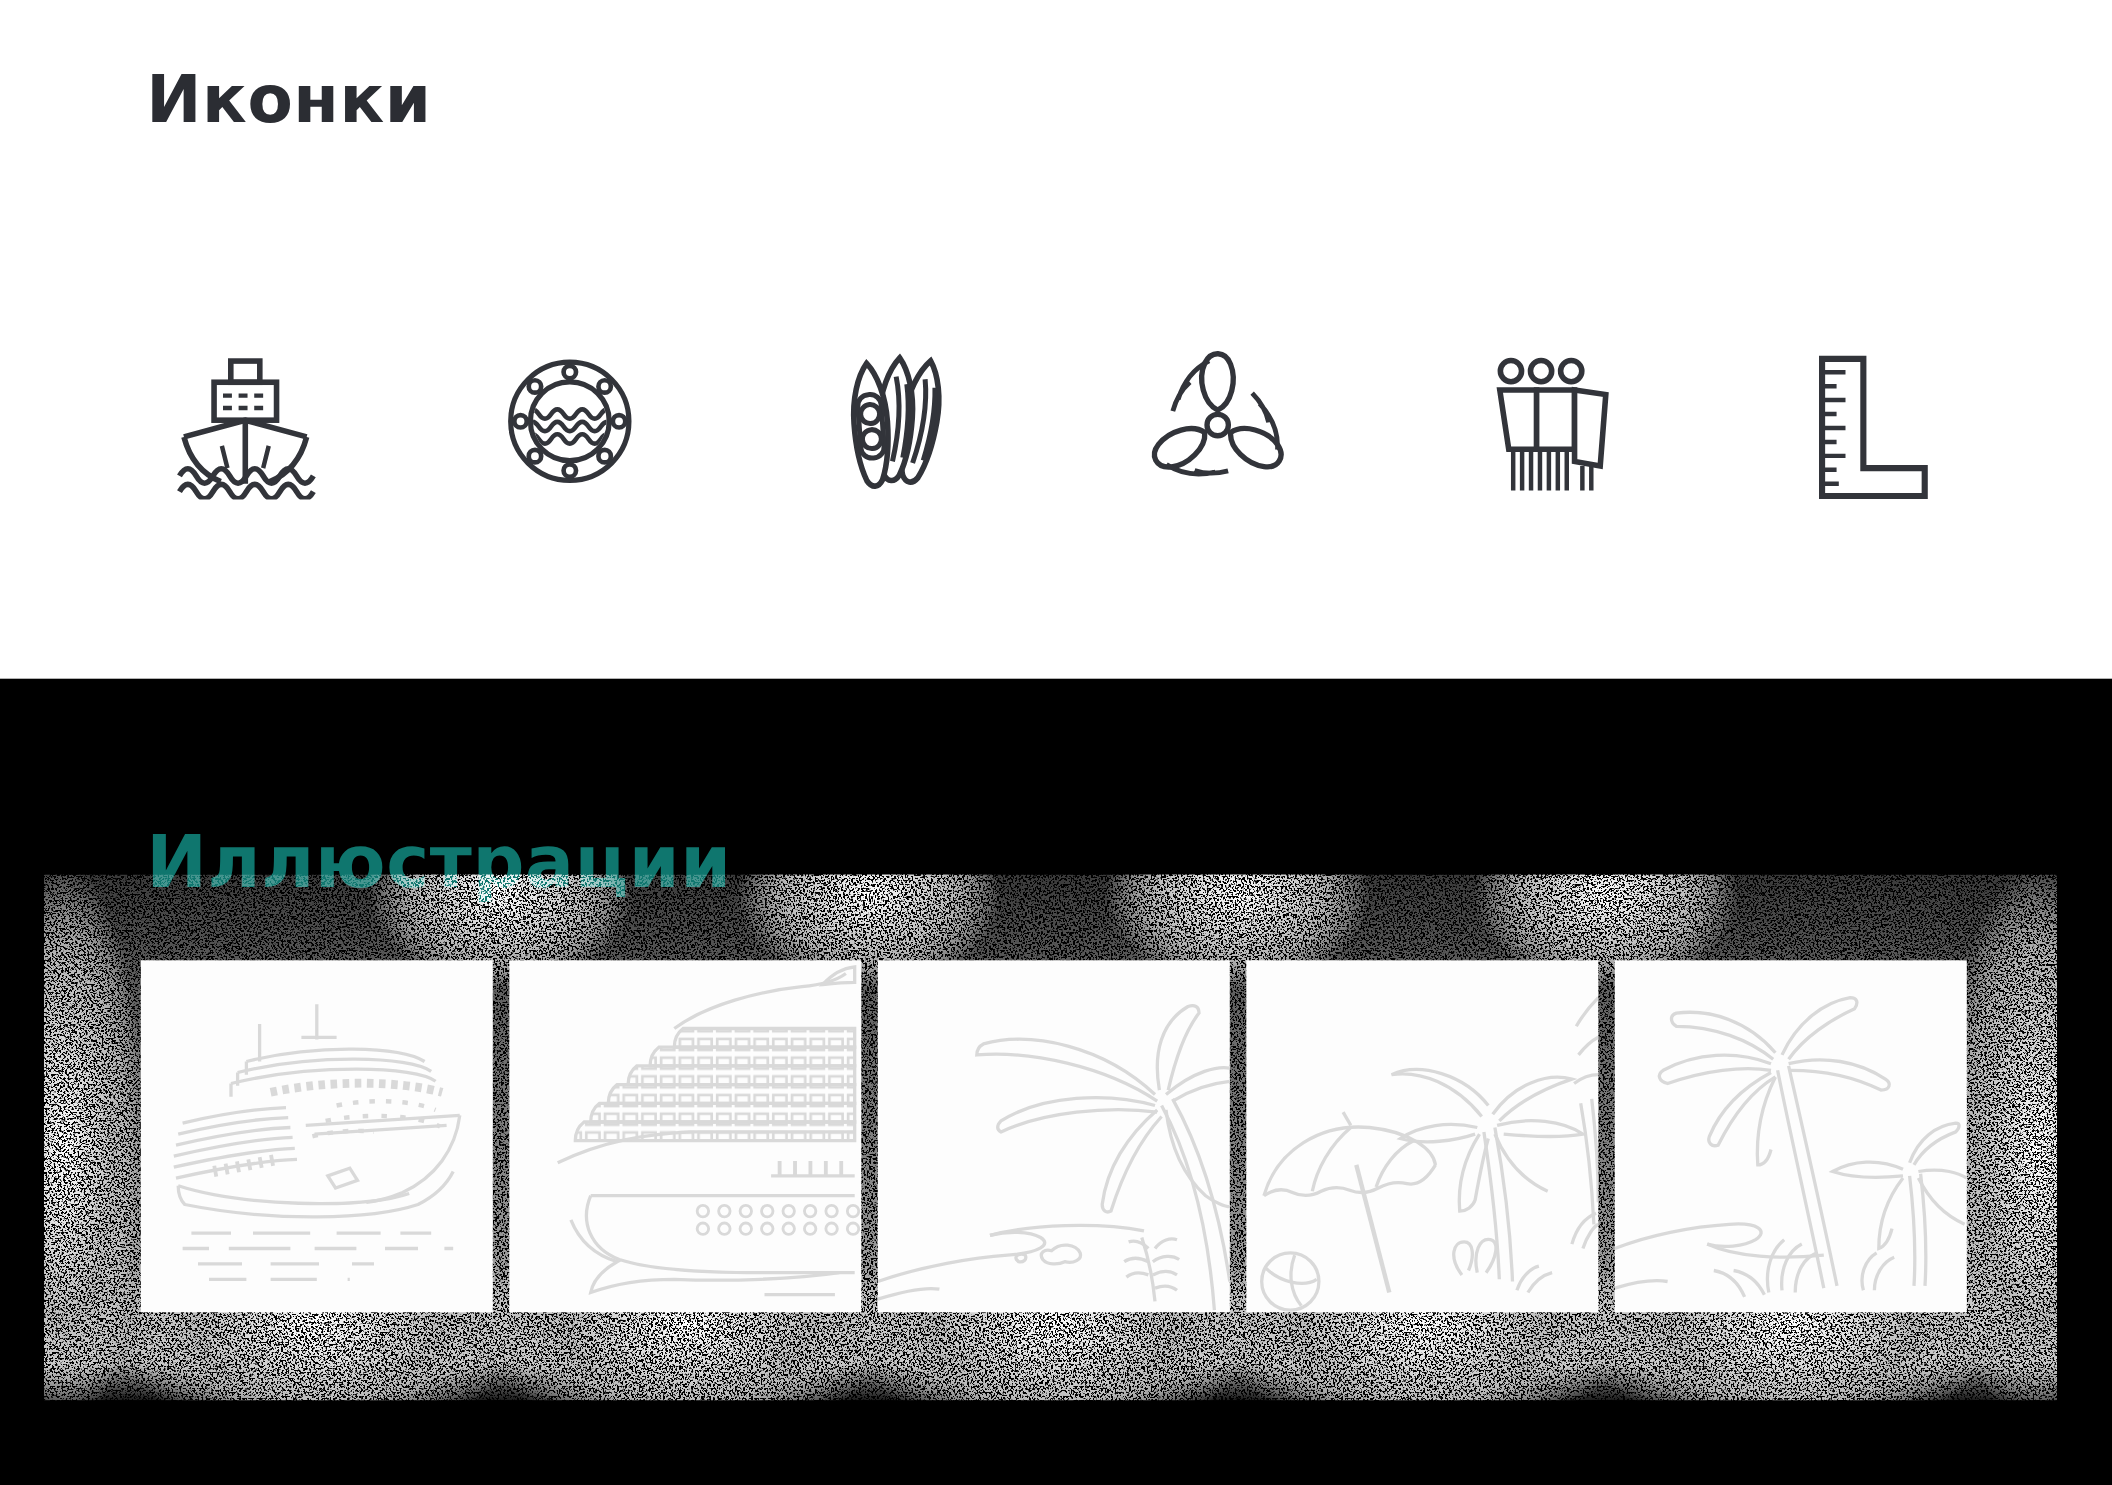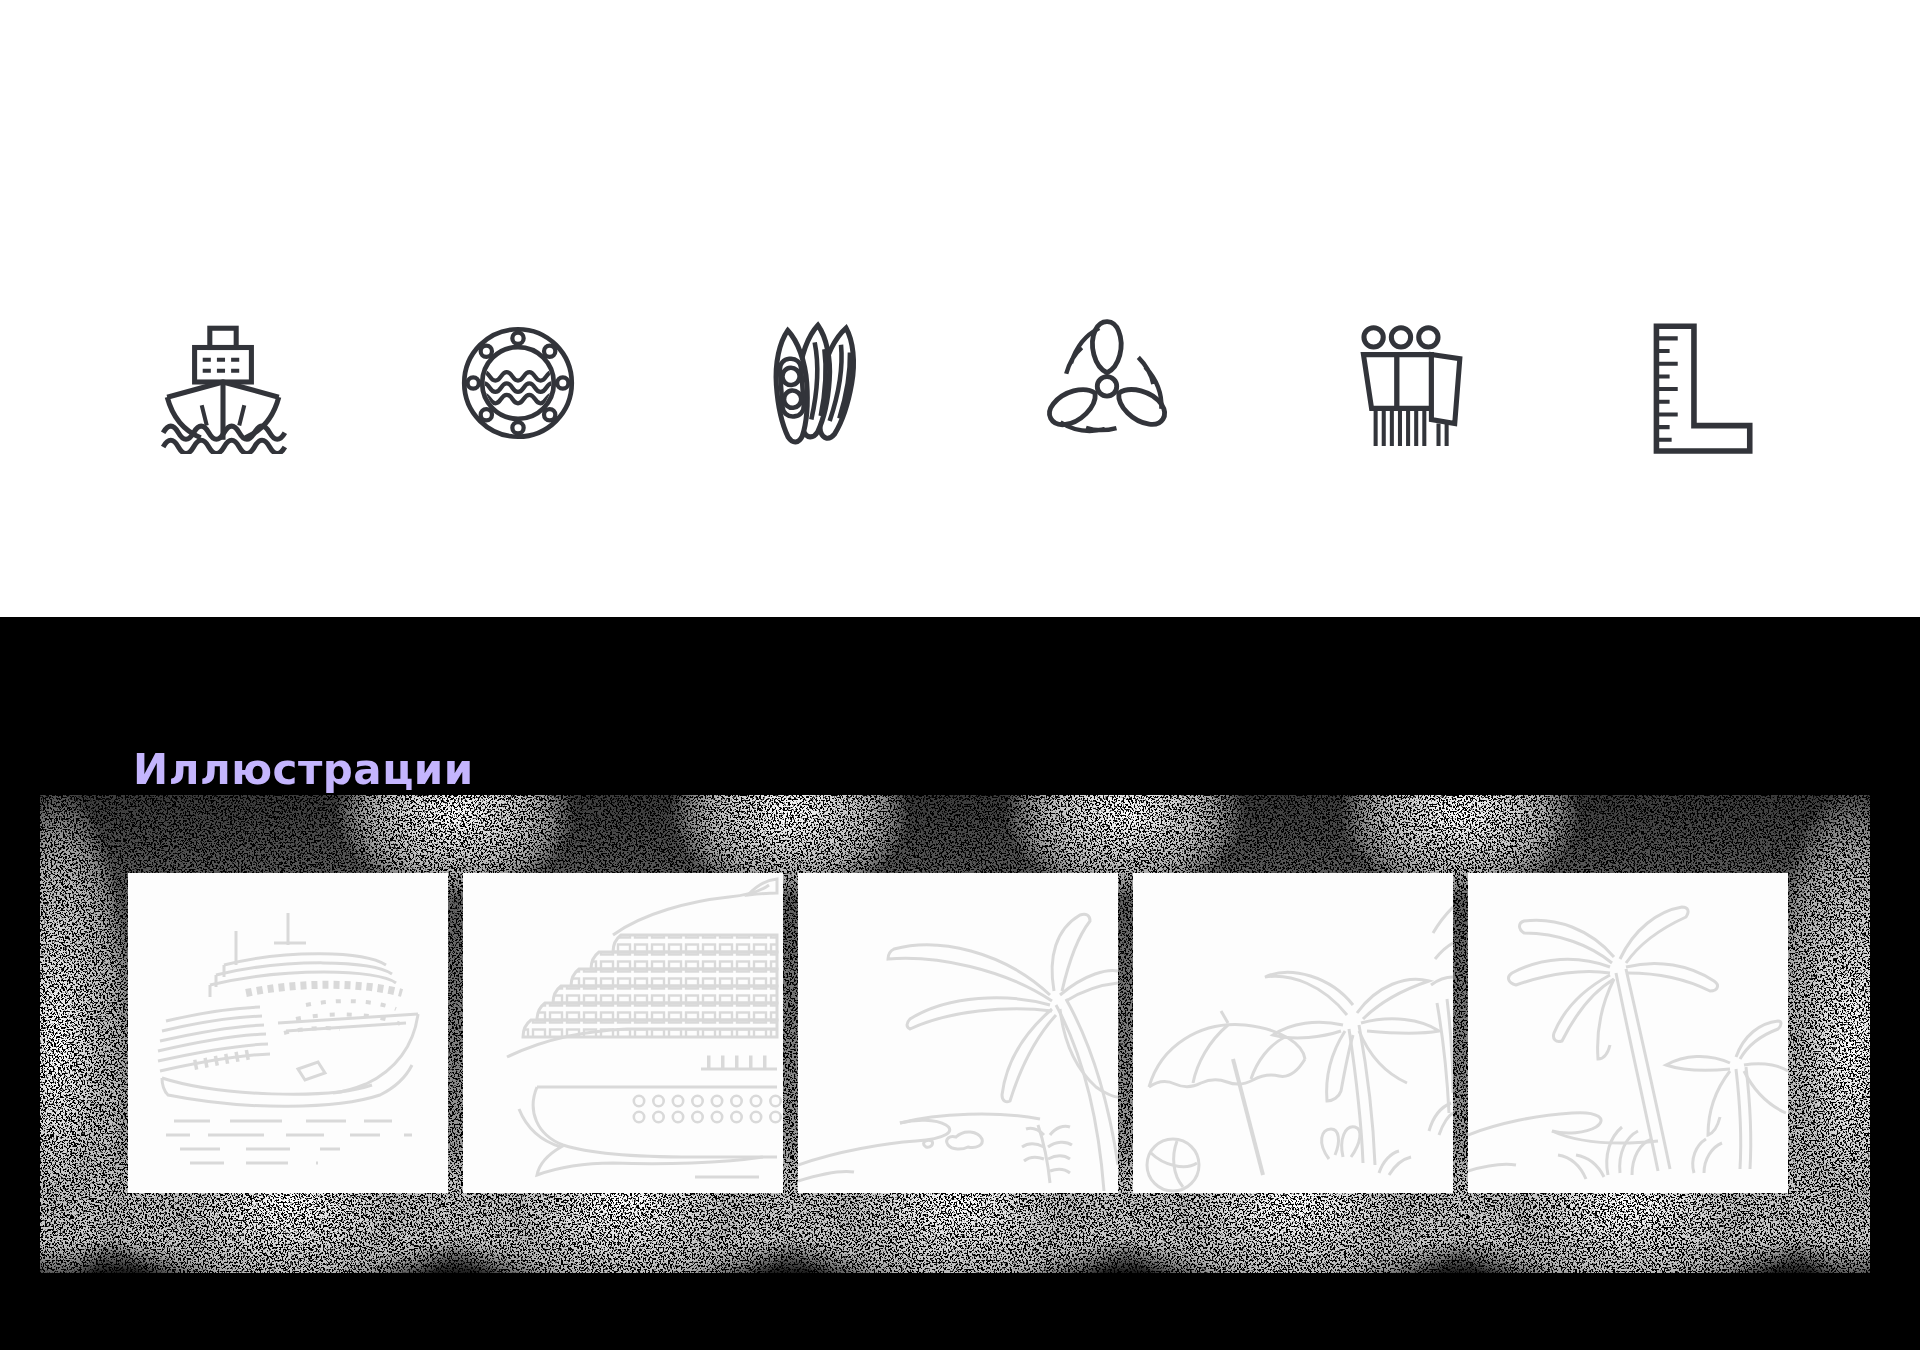--- a/index.html
+++ b/index.html
@@ -3,33 +3,34 @@
 <meta charset="utf-8">
 <style>
   html,body{margin:0;padding:0;background:#ffffff;}
   .canvas{position:relative;width:1920px;height:1350px;background:#ffffff;overflow:hidden;
           font-family:"DejaVu Sans","Liberation Sans",sans-serif;}
   .h1{position:absolute;left:133px;top:56px;font-size:60px;font-weight:700;color:#2b2d33;letter-spacing:.5px;}
   .icon-row{position:absolute;left:150px;top:310px;width:1620px;height:146px;display:flex;justify-content:space-between;align-items:center;}
   .icon-tile{width:146px;height:146px;display:flex;align-items:center;justify-content:center;}
   .icon-tile svg{display:block;}
   .dark{position:absolute;left:0;top:617px;width:1920px;height:733px;background:#000;}
-  .h2{position:absolute;left:133px;top:128px;font-size:42px;font-weight:700;color:#c4b5fd;letter-spacing:.5px;z-index:1;}
+  .h2{position:absolute;left:133px;top:128px;font-size:66px;font-weight:700;color:#0f766e;letter-spacing:.5px;z-index:1;}
   .noise{position:absolute;left:40px;top:178px;width:1830px;height:478px;z-index:2;pointer-events:none;}
   .cards{position:absolute;left:128px;top:256px;display:flex;gap:15px;z-index:3;}
   .card{width:320px;height:320px;background:#fdfdfd;overflow:hidden;}
   .card svg{display:block;}
   .ic{stroke:#32343a;fill:none;stroke-width:5;}
   .il{stroke:#d9d9d9;fill:none;stroke-width:3;}
 </style>
 </head>
 <body>
 
 <div class="canvas">
 
+  <div class="h1">Иконки</div>
 
   <div class="icon-row">
 
     <div class="icon-tile">
       <svg width="132" height="142" viewBox="0 0 130 140">
         <g class="ic">
           <rect x="52" y="16" width="26" height="19"></rect>
           <rect x="37" y="35" width="56" height="34"></rect>
           <g stroke-width="4">
             <path d="M45 47 H53 M59 47 H67 M73 47 H81"></path>

